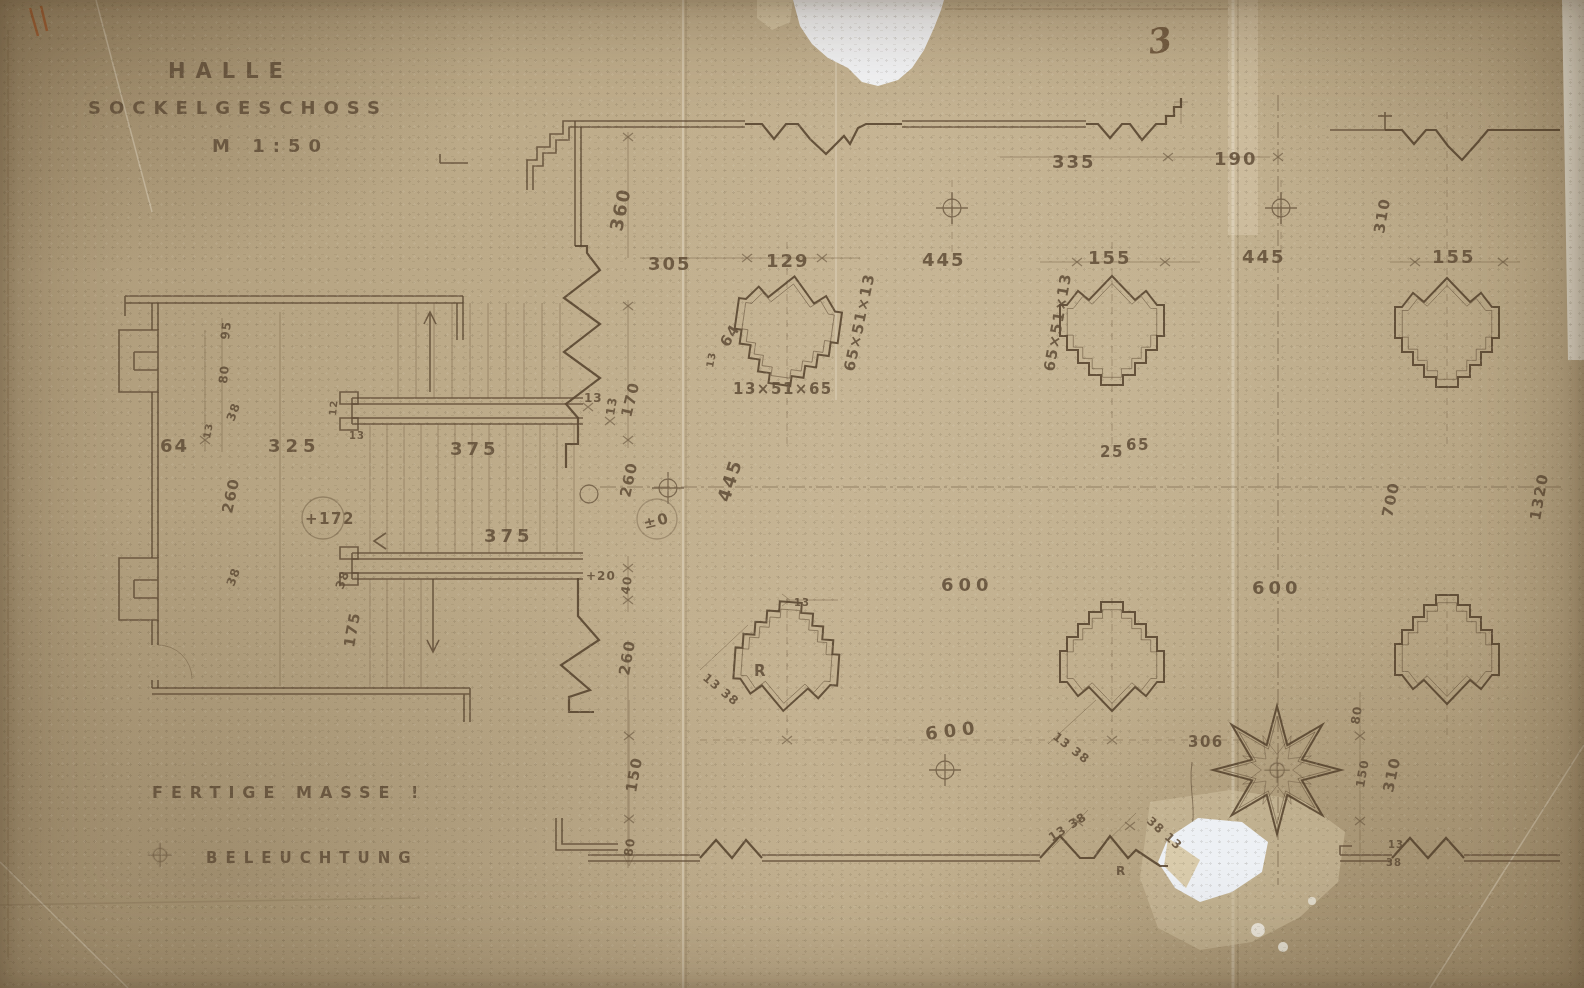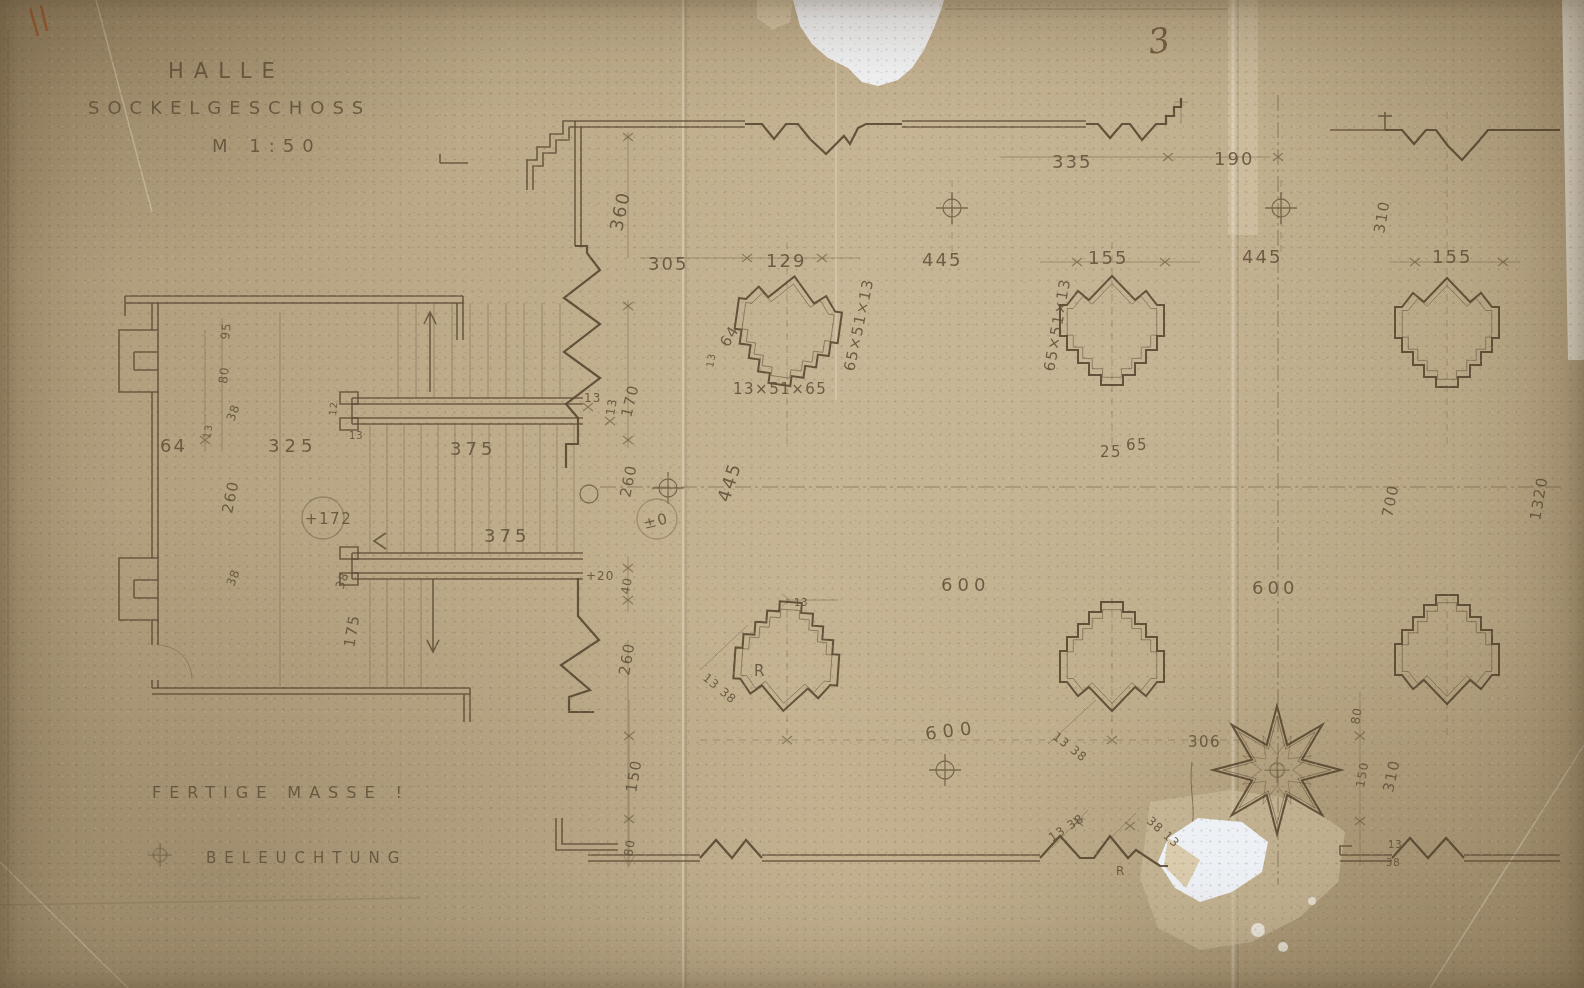--- a/index.html
+++ b/index.html
@@ -1,17 +1,17 @@
 <!DOCTYPE html>
 <html><head>
 <meta charset="utf-8">
 <style>
   html,body{margin:0;padding:0;background:#888;}
   .page{position:relative;width:1584px;height:988px;overflow:hidden;
-        font-family:"DejaVu Sans",sans-serif;}
+        font-family:"DejaVu Sans",sans-serif;font-weight:bold;}
   .paper{position:absolute;inset:0;
     background:
       radial-gradient(1100px 700px at 72% 38%, rgba(255,246,224,0.10), transparent 60%),
       radial-gradient(900px 520px at 14% 88%, rgba(62,44,22,0.20), transparent 70%),
       radial-gradient(760px 420px at 92% 92%, rgba(62,44,22,0.16), transparent 70%),
       radial-gradient(640px 340px at 4% 4%, rgba(70,50,25,0.22), transparent 70%),
       radial-gradient(500px 280px at 99% 6%, rgba(70,50,25,0.14), transparent 70%),
       linear-gradient(100deg,#ab9877 0%,#bcaa88 28%,#c4b291 52%,#beac8a 72%,#ad9a78 100%);}
   .grain{position:absolute;inset:0;opacity:.8;pointer-events:none;
     background-image:

